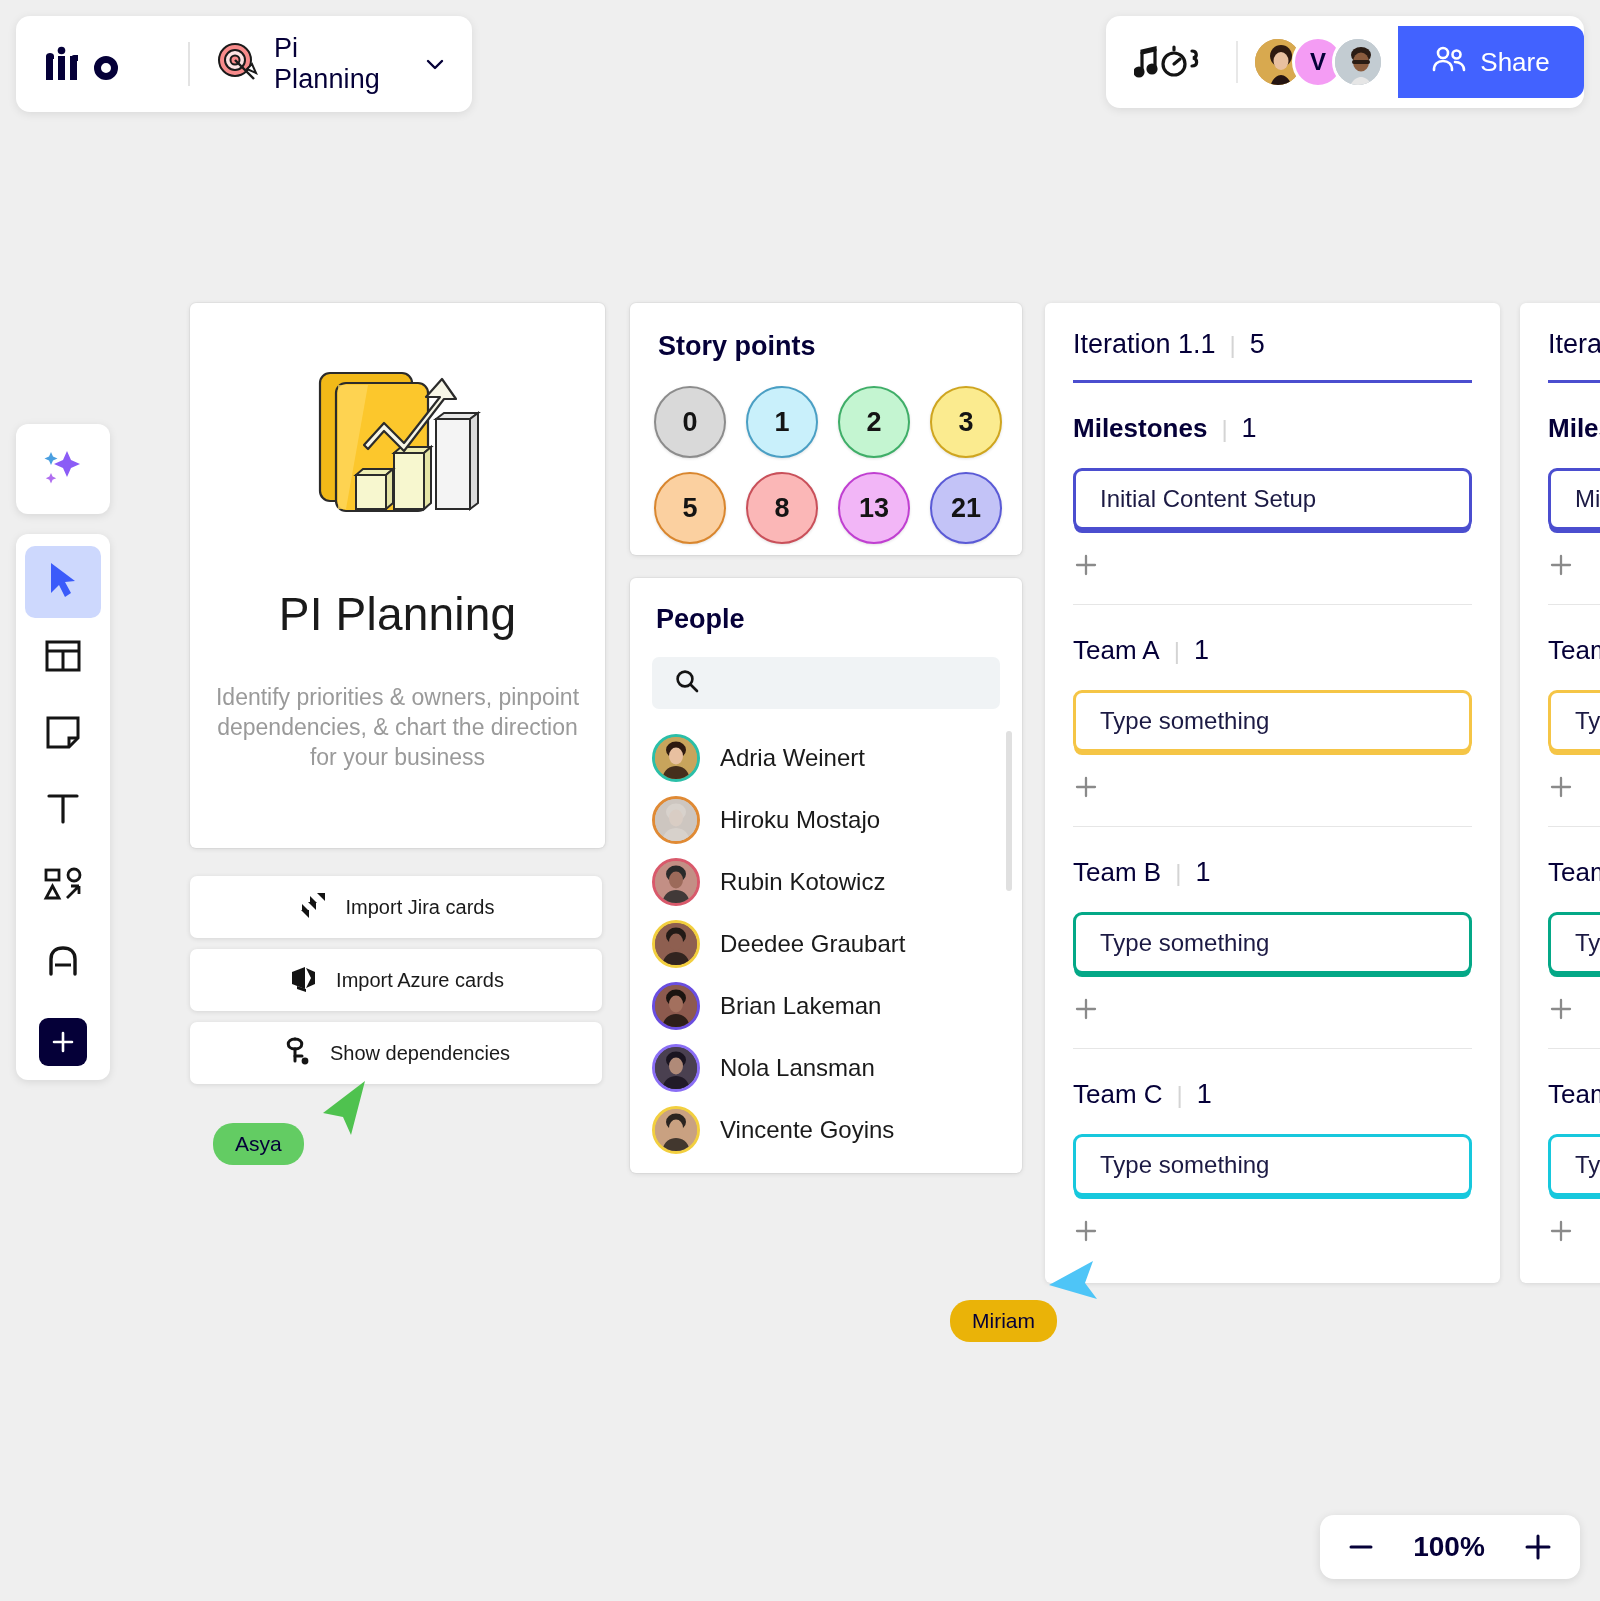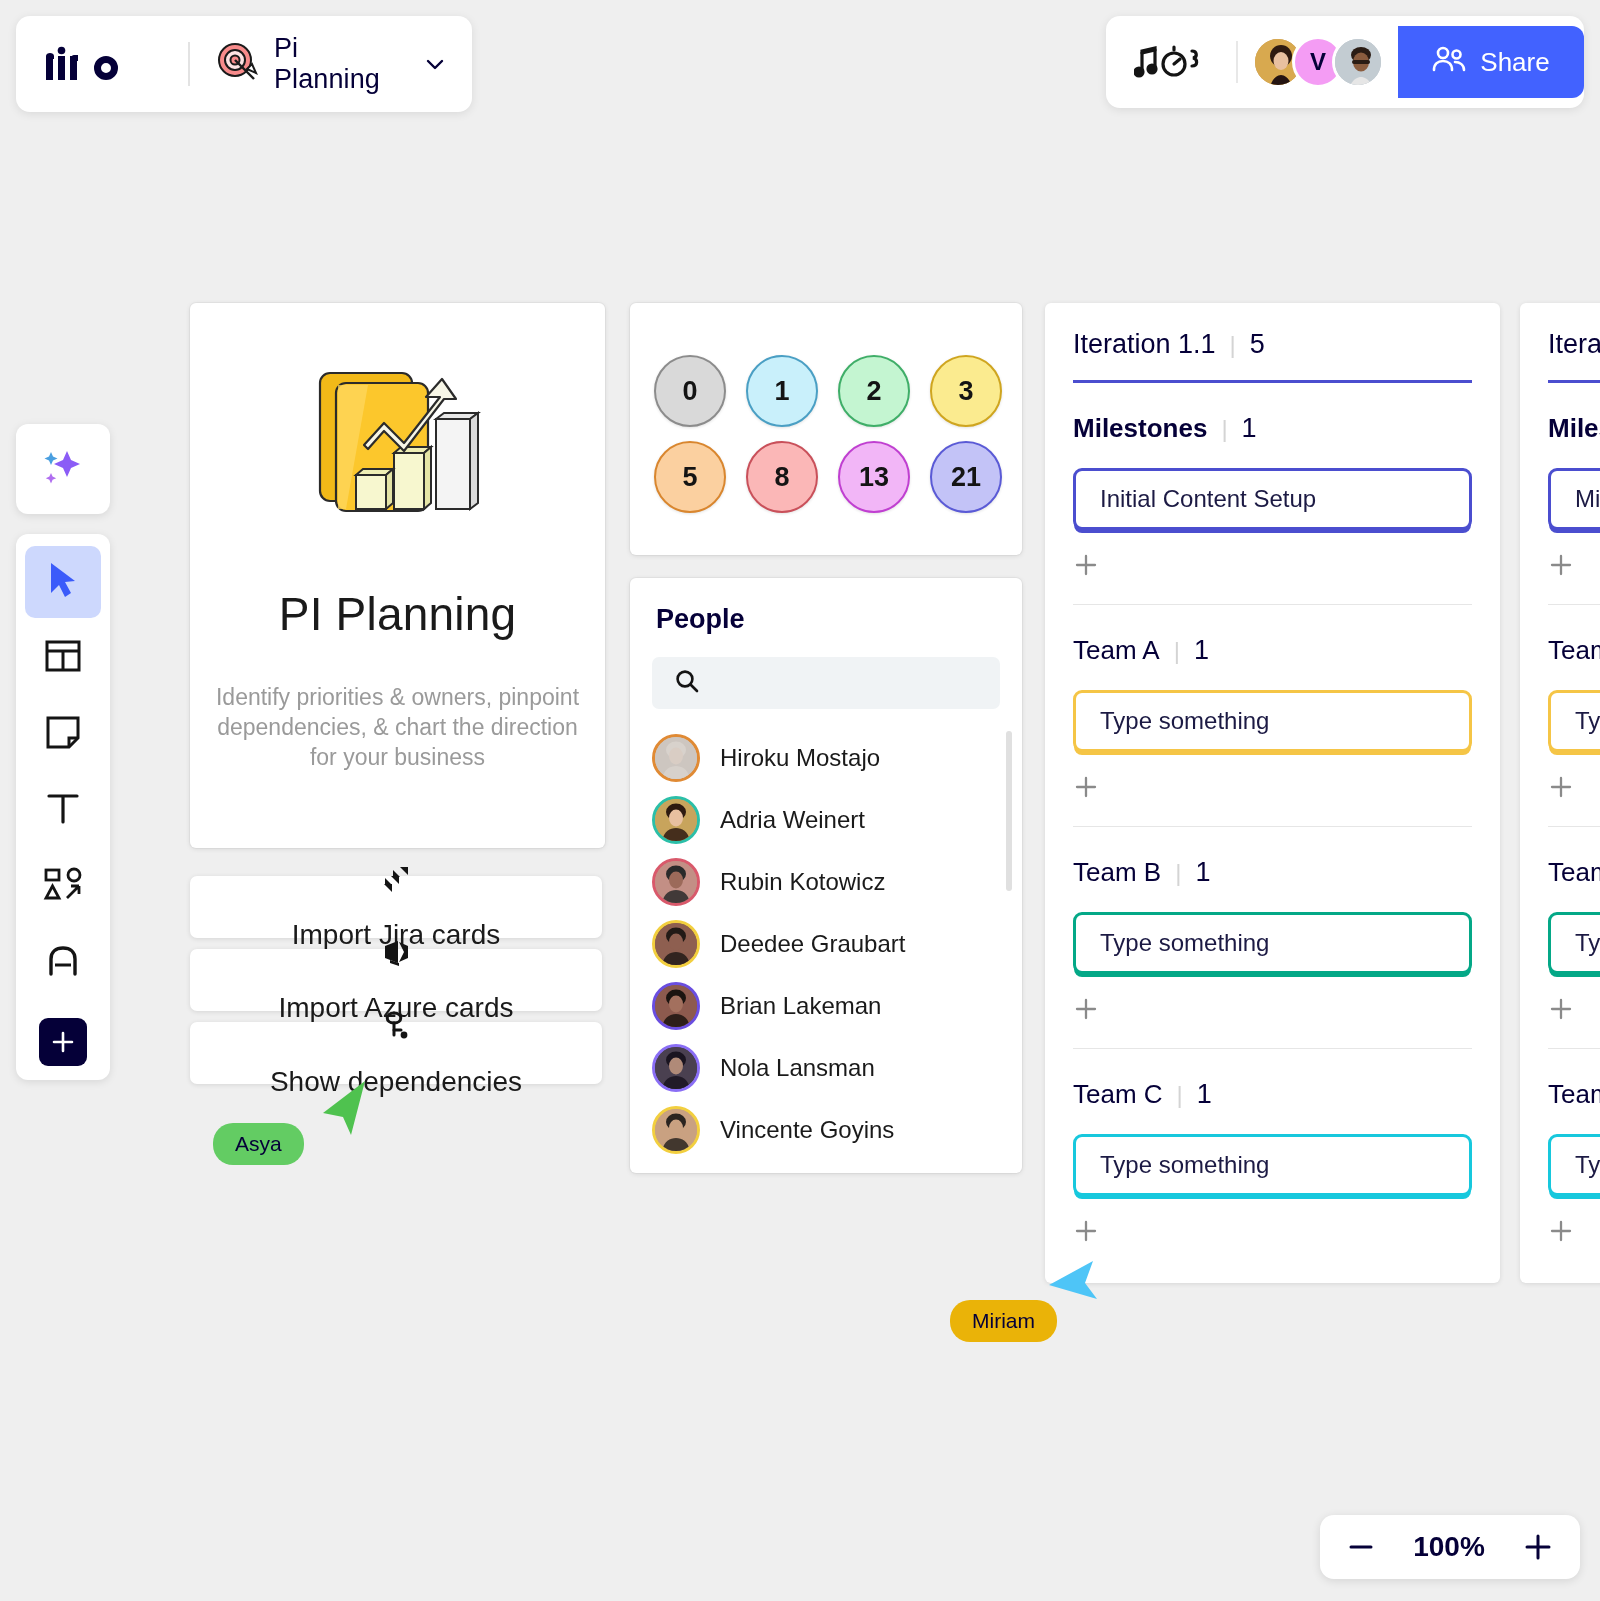--- a/index.html
+++ b/index.html
@@ -101,23 +101,22 @@
     margin-top:42px; width:372px; text-align:center;
     font-size:23px; line-height:1.3; color:#9a9a9a;
   }
 
   
   .act-btn {
     position:absolute; left:190px; width:412px; height:62px;
     background:#fff; border:none; border-radius:7px;
     box-shadow:0 1px 5px rgba(0,0,0,.11);
     display:flex; align-items:center; justify-content:center; gap:18px;
-    font-size:28px; color:#1a1a1a; cursor:pointer;
+    font-size:20px; color:#1a1a1a; cursor:pointer;
     font-family:"Liberation Sans", sans-serif;
-    flex-direction:column;
   }
   #btn-jira  { top:876px; }
   #btn-azure { top:949px; }
   #btn-deps  { top:1022px; }
 
   
   #sp-card { left:630px; top:303px; width:392px; height:252px; padding:28px 24px 0; }
   .sp-title { font-size:27px; font-weight:700; color:#050038; margin-left:4px; }
   .sp-grid {
     margin-top:24px; display:grid;
@@ -425,20 +424,21 @@
         <path d="M13 14v12"></path>
         <path d="M13 21h7"></path>
       </g>
       <circle cx="23" cy="26" r="3.4" fill="#141414"></circle>
     </svg>
   </span>
   <span>Show dependencies</span>
 </button>
 
 <div class="card" id="sp-card">
+  <div class="sp-title">Story points</div>
   <div class="sp-grid" id="sp-grid">
       <div class="sp-chip" style="background: rgb(217, 217, 217); border: 2px solid rgb(140, 140, 140);">0</div>
       <div class="sp-chip" style="background: rgb(201, 240, 251); border: 2px solid rgb(74, 159, 196);">1</div>
       <div class="sp-chip" style="background: rgb(196, 245, 209); border: 2px solid rgb(63, 174, 104);">2</div>
       <div class="sp-chip" style="background: rgb(251, 235, 143); border: 2px solid rgb(207, 165, 31);">3</div>
       <div class="sp-chip" style="background: rgb(251, 208, 160); border: 2px solid rgb(217, 134, 46);">5</div>
       <div class="sp-chip" style="background: rgb(251, 183, 183); border: 2px solid rgb(201, 80, 90);">8</div>
       <div class="sp-chip" style="background: rgb(242, 182, 247); border: 2px solid rgb(192, 63, 209);">13</div>
       <div class="sp-chip" style="background: rgb(195, 195, 247); border: 2px solid rgb(90, 90, 214);">21</div>
     </div>
@@ -453,36 +453,36 @@
           <circle cx="11" cy="11" r="7.4"></circle>
             <path d="M16.5 16.5L23 23"></path>
         </g>
       </svg>
     </span>
     <input value="" placeholder="" style="">
   </div>
   <div class="pp-list" id="pp-list">
     <div class="pp-scroll"></div>
   <div class="pp-row">
+        <span class="pp-av" style="border: 3px solid rgb(43, 191, 168); background: rgb(200, 164, 92);"><svg width="42" height="42" viewBox="0 0 42 42">
+            <rect width="42" height="42" fill="#c8a45c"></rect>
+            <ellipse cx="21" cy="13" rx="10" ry="8.5" fill="#2e1a10"></ellipse>
+            <ellipse cx="21" cy="19" rx="7" ry="8.5" fill="#e8c0a0"></ellipse>
+            <path d="M7 42c2-10 8-13 14-13s12 3 14 13z" fill="#2e1a10" opacity=".85"></path>
+          </svg></span>
+        <span class="pp-name">Adria Weinert</span>
+      </div>
+      <div class="pp-row">
         <span class="pp-av" style="border: 3px solid rgb(224, 138, 52); background: rgb(205, 198, 192);"><svg width="42" height="42" viewBox="0 0 42 42">
             <rect width="42" height="42" fill="#cdc6c0"></rect>
             <ellipse cx="21" cy="13" rx="10" ry="8.5" fill="#d8d2cc"></ellipse>
             <ellipse cx="21" cy="19" rx="7" ry="8.5" fill="#d9cdc4"></ellipse>
             <path d="M7 42c2-10 8-13 14-13s12 3 14 13z" fill="#d8d2cc" opacity=".85"></path>
           </svg></span>
         <span class="pp-name">Hiroku Mostajo</span>
-      </div>
-      <div class="pp-row">
-        <span class="pp-av" style="border: 3px solid rgb(43, 191, 168); background: rgb(200, 164, 92);"><svg width="42" height="42" viewBox="0 0 42 42">
-            <rect width="42" height="42" fill="#c8a45c"></rect>
-            <ellipse cx="21" cy="13" rx="10" ry="8.5" fill="#2e1a10"></ellipse>
-            <ellipse cx="21" cy="19" rx="7" ry="8.5" fill="#e8c0a0"></ellipse>
-            <path d="M7 42c2-10 8-13 14-13s12 3 14 13z" fill="#2e1a10" opacity=".85"></path>
-          </svg></span>
-        <span class="pp-name">Adria Weinert</span>
       </div>
       <div class="pp-row">
         <span class="pp-av" style="border: 3px solid rgb(217, 89, 107); background: rgb(195, 143, 133);"><svg width="42" height="42" viewBox="0 0 42 42">
             <rect width="42" height="42" fill="#c38f85"></rect>
             <ellipse cx="21" cy="13" rx="10" ry="8.5" fill="#2a2a2a"></ellipse>
             <ellipse cx="21" cy="19" rx="7" ry="8.5" fill="#9c6a5a"></ellipse>
             <path d="M7 42c2-10 8-13 14-13s12 3 14 13z" fill="#2a2a2a" opacity=".85"></path>
           </svg></span>
         <span class="pp-name">Rubin Kotowicz</span>
       </div>

